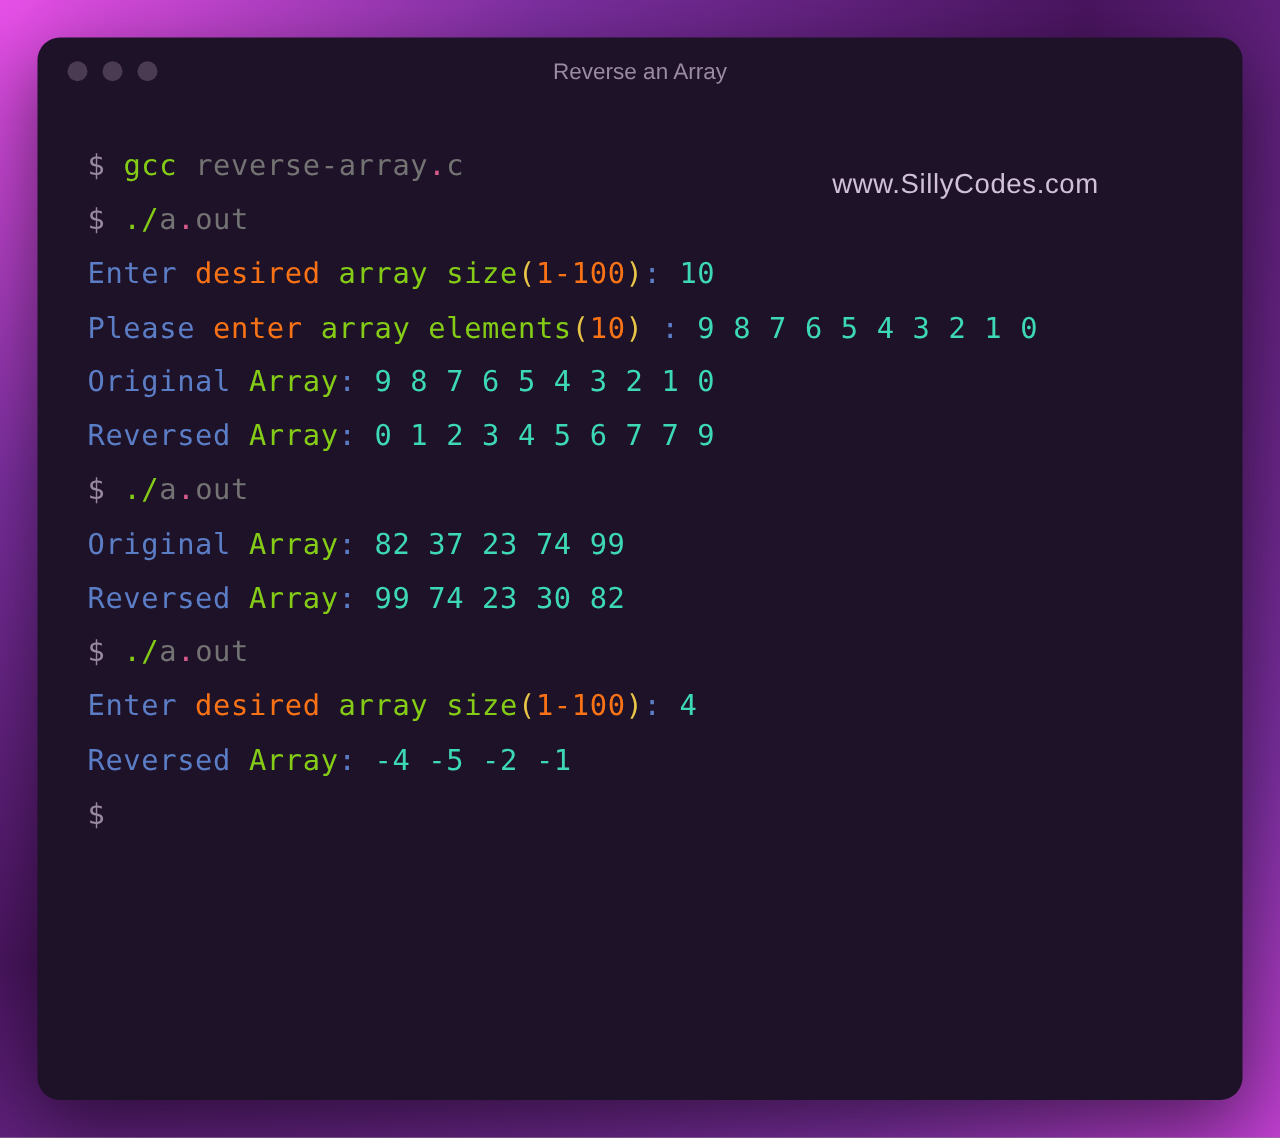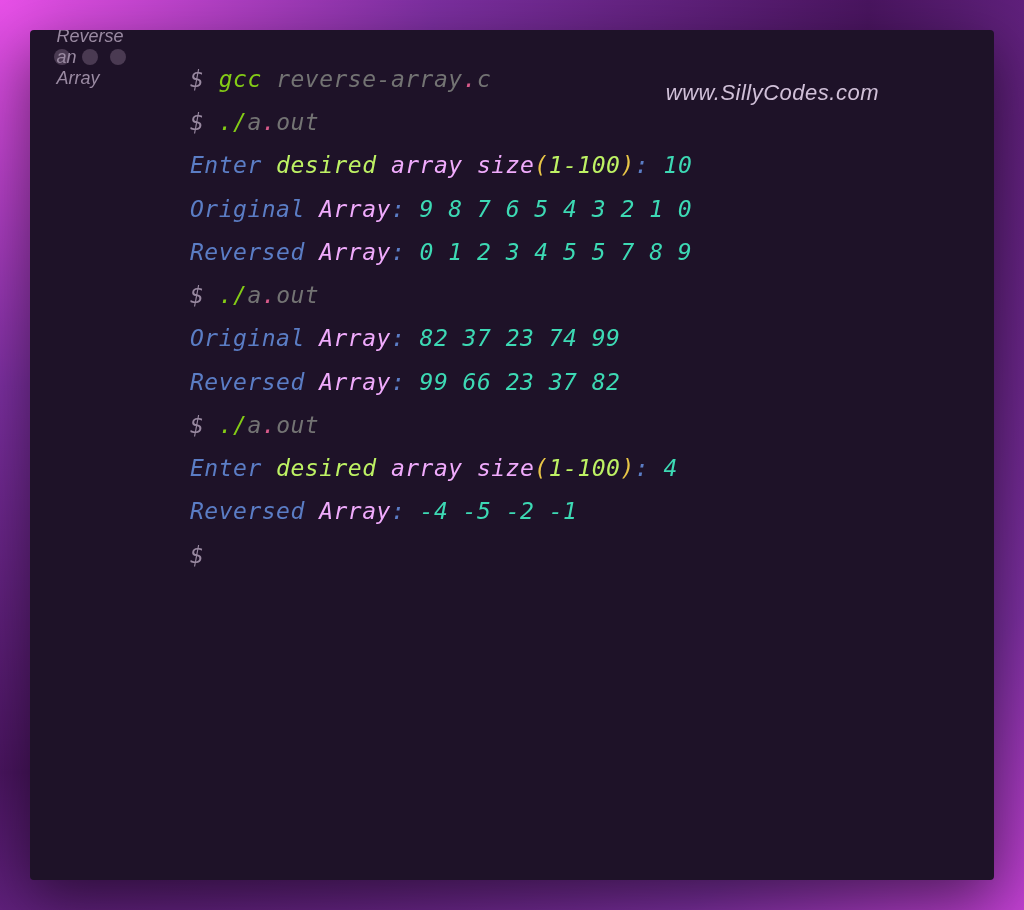--- a/index.html
+++ b/index.html
@@ -17,26 +17,25 @@
       align-items: center;
       justify-content: center;
       padding: 30px;
       font-family: 'Menlo', 'Monaco', 'Consolas', monospace;
     }
     
     .terminal-window {
       width: 100%;
       height: 100%;
       background: #1e1228;
-      border-radius: 4px;
+      border-radius: 18px;
       overflow: hidden;
       display: flex;
-      flex-direction: row;
+      flex-direction: column;
       box-shadow: 0 20px 60px rgba(0,0,0,0.5);
-      font-style: italic;
     }
     
     .title-bar {
       height: 54px;
       display: flex;
       align-items: center;
       padding: 0 24px;
       position: relative;
     }
     
@@ -82,22 +81,22 @@
     
     .line {
       white-space: pre;
     }
     
     .prompt { color: #9888a0; }
     .cmd-red { color: #84cc16; }
     .cmd-cyan { color: #737373; }
     .cmd-dot { color: #d85a8a; }
     .text-blue { color: #5b7dc5; }
-    .text-red { color: #bef264; }
-    .text-cyan { color: #f0abfc; }
+    .text-red { color: #f97316; }
+    .text-cyan { color: #84cc16; }
     .paren-yellow { color: #e8c547; }
     .num-teal { color: #3dd9b4; }
   </style>
 </head>
 <body>
 
 <div class="terminal-window">
   <div class="title-bar">
     <div class="traffic-lights">
       <div class="traffic-light"></div>
@@ -109,32 +108,33 @@
 
   <div class="terminal-content">
     <div class="watermark">www.SillyCodes.com</div>
 
     <div class="line"><span class="prompt">$</span><span class="prompt"> </span><span class="cmd-red">gcc</span><span> </span><span class="cmd-cyan">reverse-array</span><span class="cmd-dot">.</span><span class="cmd-cyan">c</span></div>
 
     <div class="line"><span class="prompt">$</span><span class="prompt"> </span><span class="cmd-red">./</span><span class="cmd-cyan">a</span><span class="cmd-dot">.</span><span class="cmd-cyan">out</span></div>
 
     <div class="line"><span class="text-blue">Enter </span><span class="text-red">desired </span><span class="text-cyan">array </span><span class="text-cyan">size</span><span class="paren-yellow">(</span><span class="text-red">1-100</span><span class="paren-yellow">)</span><span class="text-blue">: </span><span class="num-teal">10</span></div>
 
+    <div class="line"><span class="text-blue">Please </span><span class="text-red">enter </span><span class="text-cyan">array </span><span class="text-cyan">elements</span><span class="paren-yellow">(</span><span class="text-red">10</span><span class="paren-yellow">)</span><span class="text-blue"> : </span><span class="num-teal">9 8 7 6 5 4 3 2 1 0</span></div>
 
     <div class="line"><span class="text-blue">Original </span><span class="text-cyan">Array</span><span class="text-blue">: </span><span class="num-teal">9 8 7 6 5 4 3 2 1 0</span></div>
 
-    <div class="line"><span class="text-blue">Reversed </span><span class="text-cyan">Array</span><span class="text-blue">: </span><span class="num-teal">0 1 2 3 4 5 5 7 8 9</span></div>
+    <div class="line"><span class="text-blue">Reversed </span><span class="text-cyan">Array</span><span class="text-blue">: </span><span class="num-teal">0 1 2 3 4 5 6 7 7 9</span></div>
 
     <div class="line"><span class="prompt">$</span><span class="prompt"> </span><span class="cmd-red">./</span><span class="cmd-cyan">a</span><span class="cmd-dot">.</span><span class="cmd-cyan">out</span></div>
 
 
 
     <div class="line"><span class="text-blue">Original </span><span class="text-cyan">Array</span><span class="text-blue">: </span><span class="num-teal">82 37 23 74 99</span></div>
 
-    <div class="line"><span class="text-blue">Reversed </span><span class="text-cyan">Array</span><span class="text-blue">: </span><span class="num-teal">99 66 23 37 82</span></div>
+    <div class="line"><span class="text-blue">Reversed </span><span class="text-cyan">Array</span><span class="text-blue">: </span><span class="num-teal">99 74 23 30 82</span></div>
 
     <div class="line"><span class="prompt">$</span><span class="prompt"> </span><span class="cmd-red">./</span><span class="cmd-cyan">a</span><span class="cmd-dot">.</span><span class="cmd-cyan">out</span></div>
 
     <div class="line"><span class="text-blue">Enter </span><span class="text-red">desired </span><span class="text-cyan">array </span><span class="text-cyan">size</span><span class="paren-yellow">(</span><span class="text-red">1-100</span><span class="paren-yellow">)</span><span class="text-blue">: </span><span class="num-teal">4</span></div>
 
 
 
     <div class="line"><span class="text-blue">Reversed </span><span class="text-cyan">Array</span><span class="text-blue">: </span><span class="num-teal">-4 -5 -2 -1</span></div>
 
     <div class="line"><span class="prompt">$</span></div>

